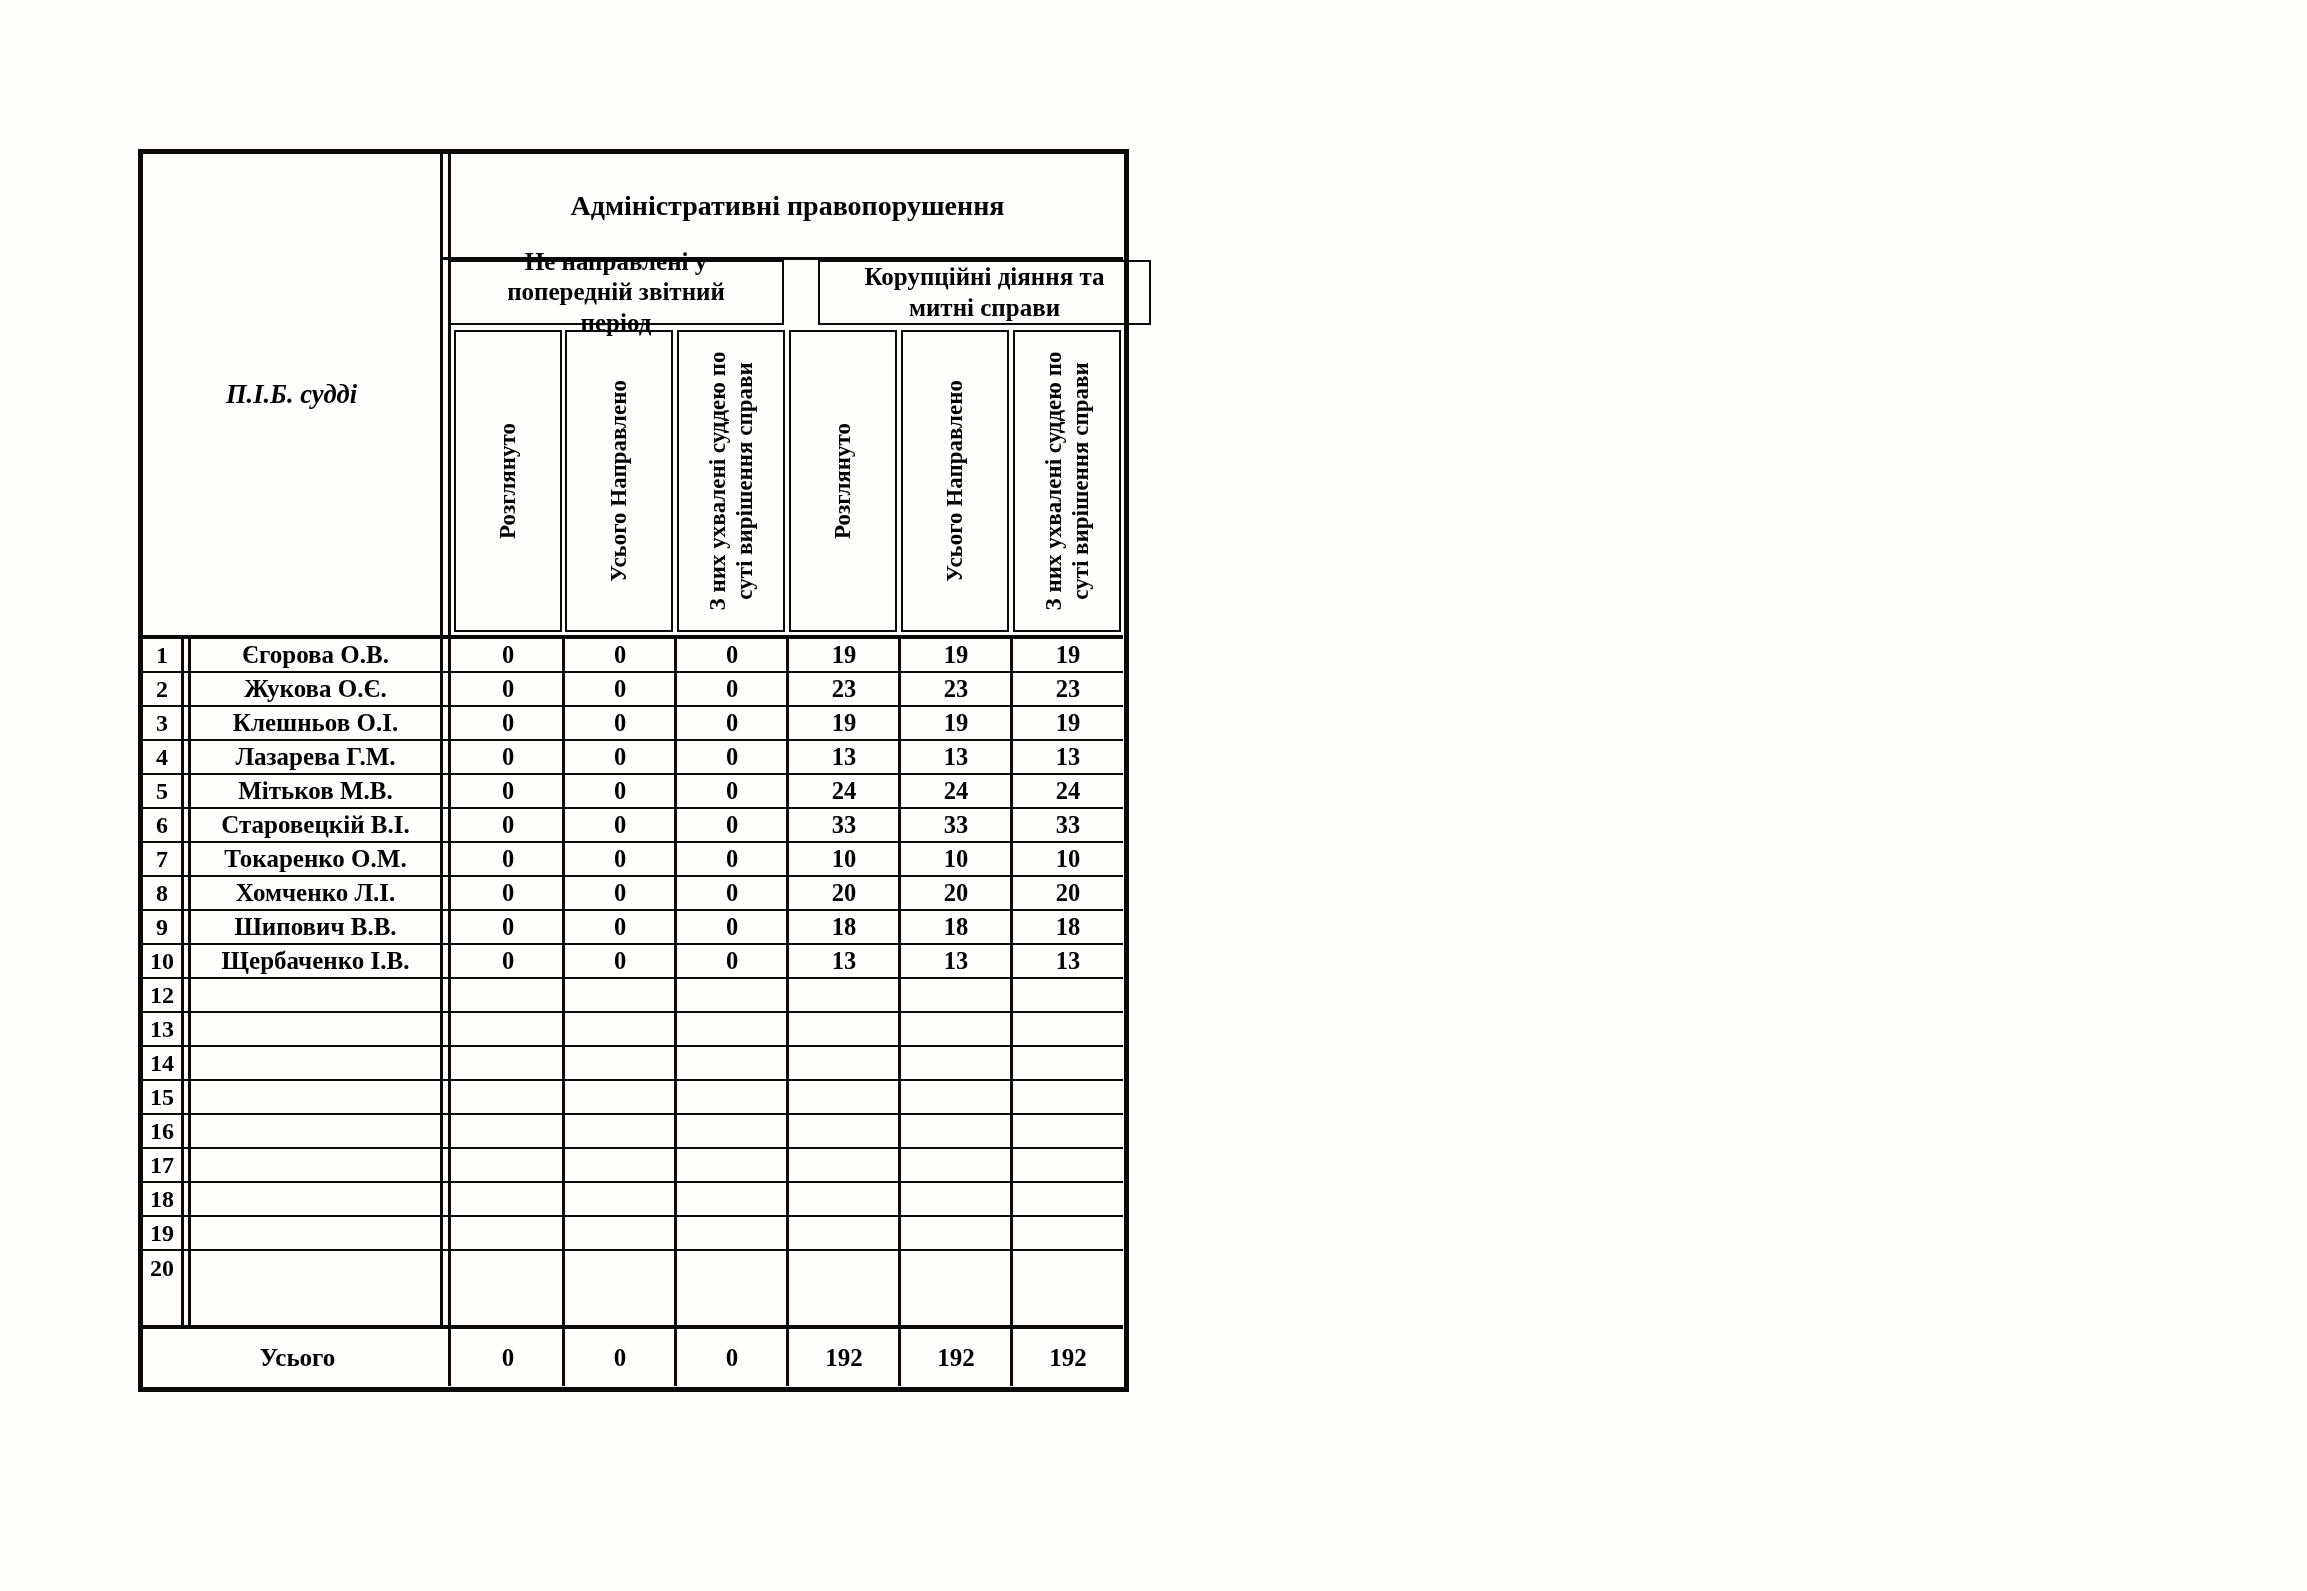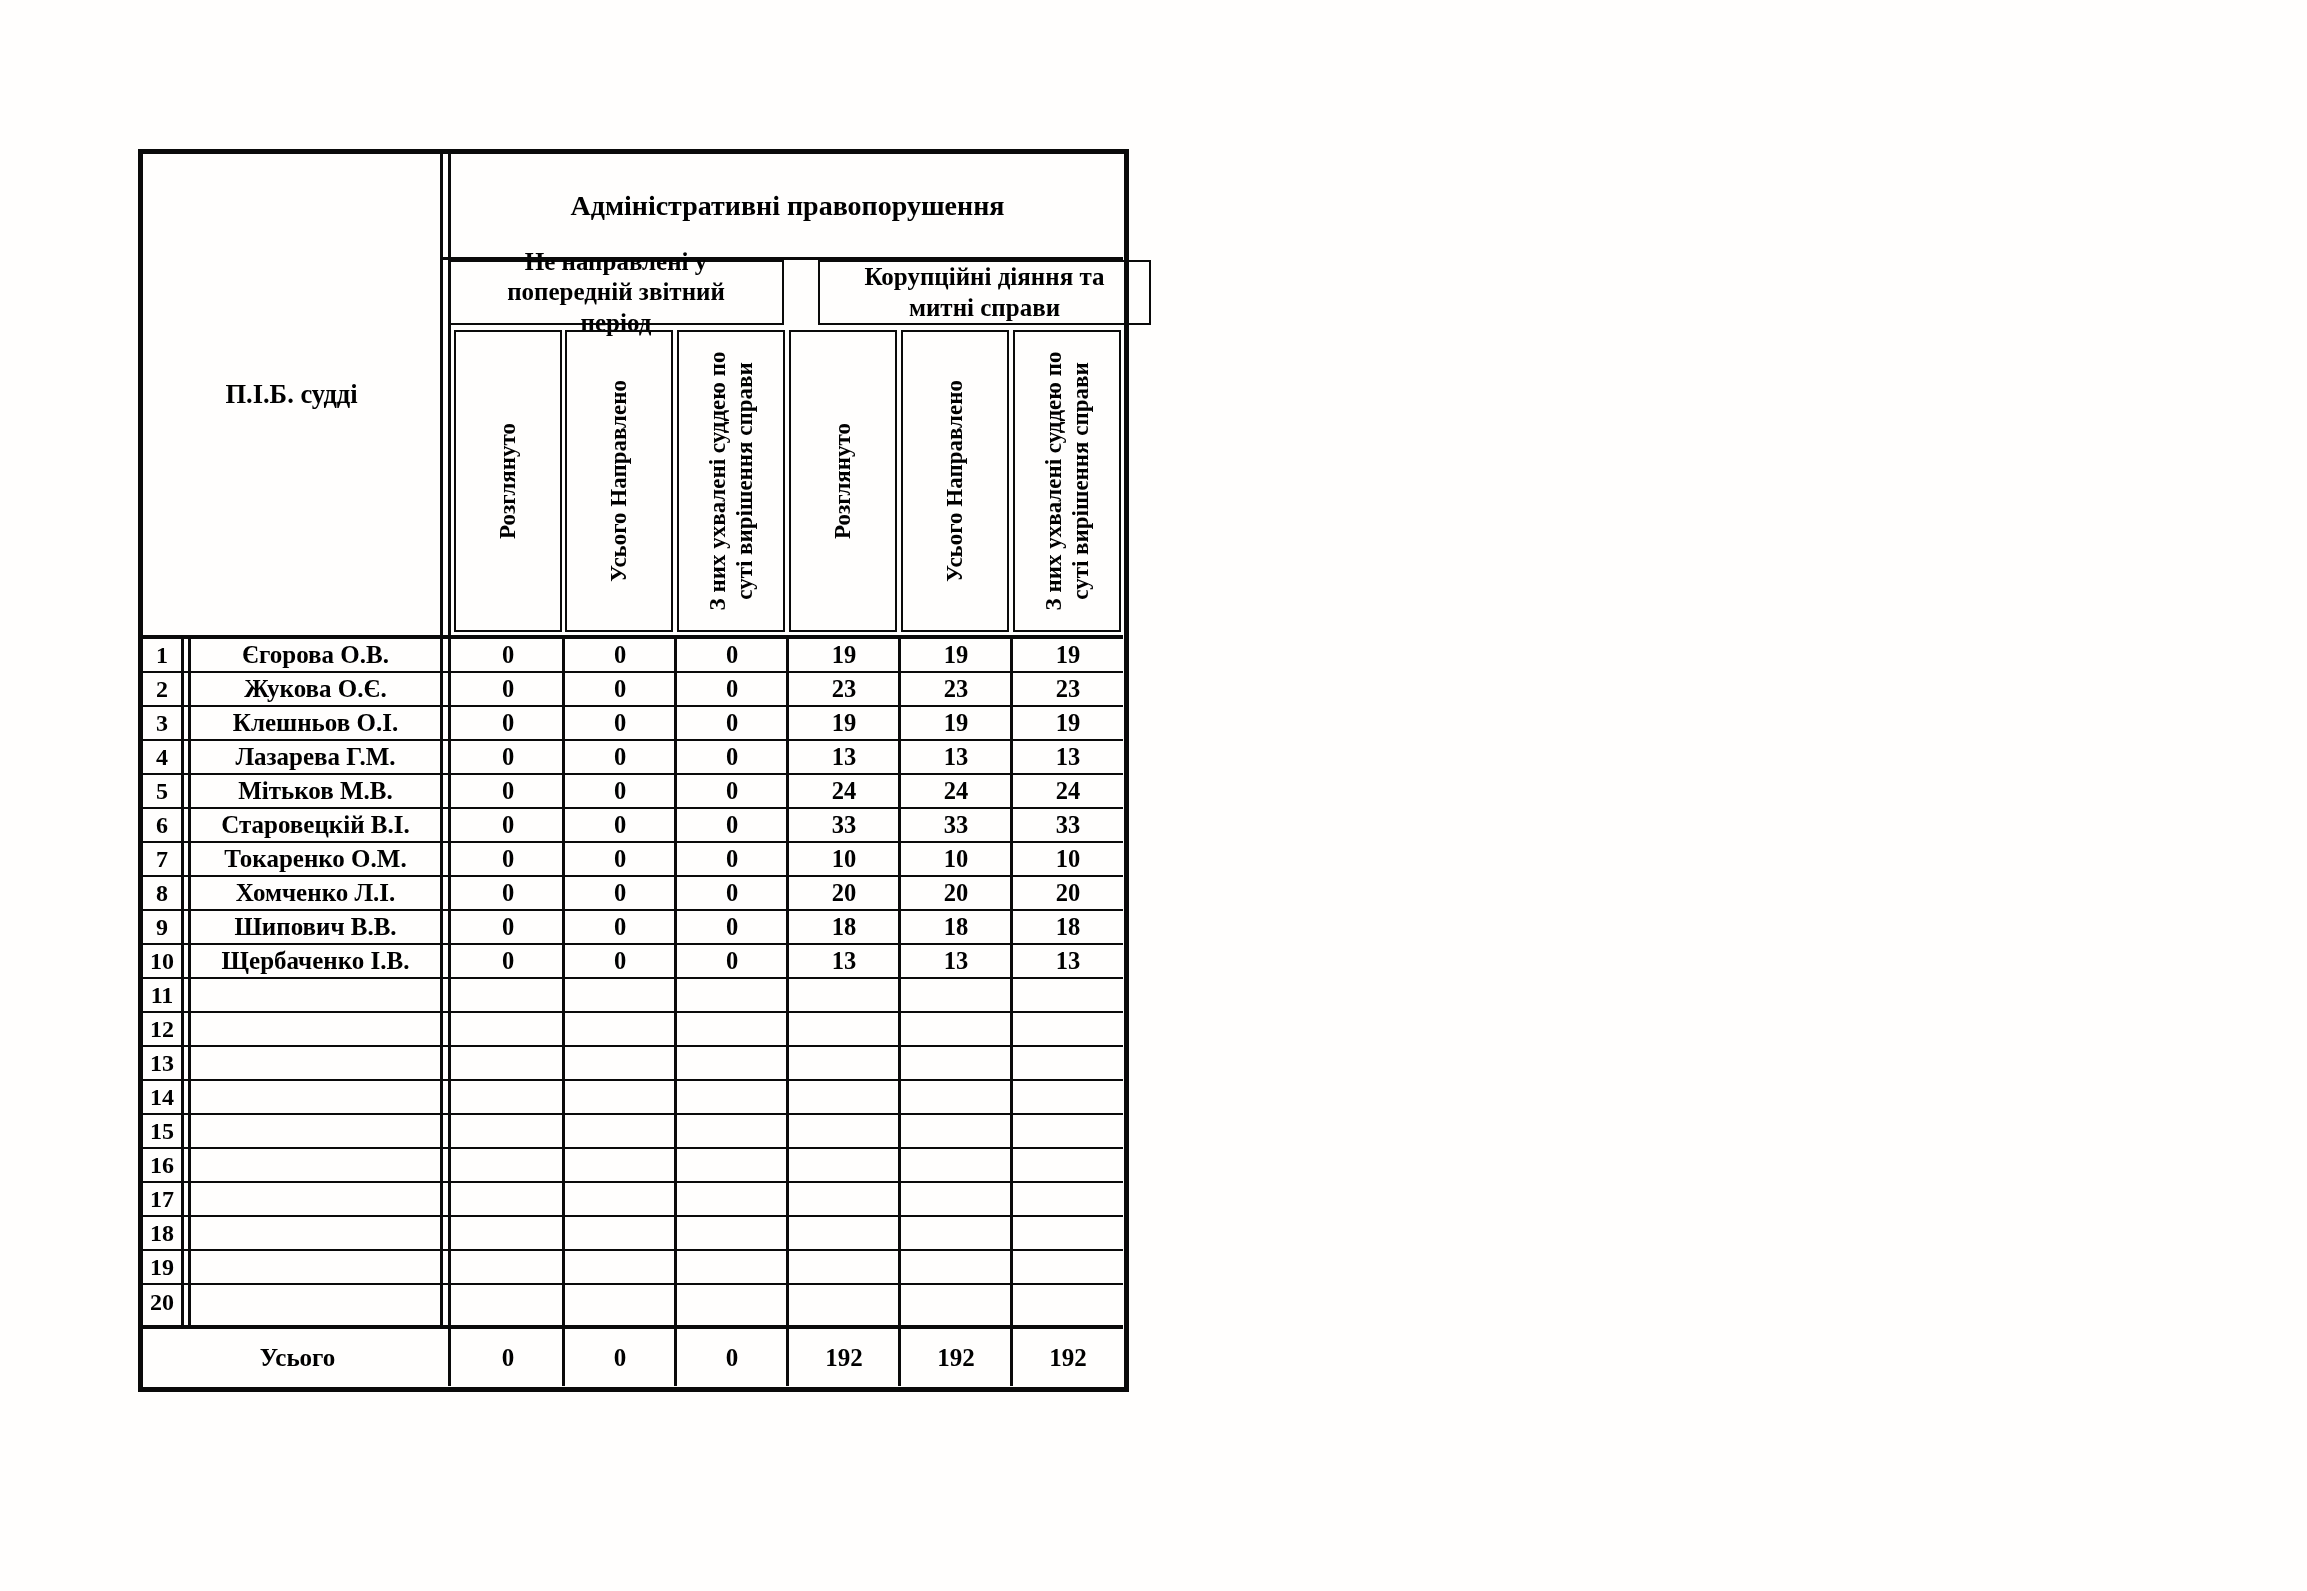--- a/index.html
+++ b/index.html
@@ -15,21 +15,21 @@
   
   .stats-table {
     position:absolute; left:138px; top:149px;
     width:991px; height:1243px;
     border:5.3px solid #0a0a0a; background:#fffefd;
   }
 
   .cellbox { position:absolute; display:flex; align-items:center; justify-content:center; text-align:center; font-weight:bold; }
 
   
-  .pib-cell    { left:0; top:0; width:297px; height:481px; font-size:26.5px; }
+  .pib-cell    { left:0; top:0; width:297px; height:481px; font-size:26.5px;font-style:italic; }
   .title-cell  { left:309px; top:0; width:671px; height:103px; font-size:28px; }
   .group-box   { top:106px; height:65px; border:2.6px solid #0a0a0a; font-size:25px; line-height:1.22; padding:0 22.5px; }
   .group-box.g1 { left:305px;  width:336px; }
   .group-box.g2 { left:675px;  width:333px; }
 
   
   .vh-box { position:absolute; top:176px; height:302px; width:108px; border:2.6px solid #0a0a0a; }
   .vh-box .rot {
     position:absolute; left:50%; top:50%;
     width:297px;
@@ -222,32 +222,20 @@
     <div class="cell name">Щербаченко І.В.</div>
     <div></div>
     <div class="cell val">0</div>
     <div class="cell val">0</div>
     <div class="cell val">0</div>
     <div class="cell val">13</div>
     <div class="cell val">13</div>
     <div class="cell val">13</div>
   </div>
         <div class="row">
-    <div class="cell num">11</div>
-    <div></div>
-    <div class="cell name"></div>
-    <div></div>
-    <div class="cell val"></div>
-    <div class="cell val"></div>
-    <div class="cell val"></div>
-    <div class="cell val"></div>
-    <div class="cell val"></div>
-    <div class="cell val"></div>
-  </div>
-        <div class="row">
     <div class="cell num">12</div>
     <div></div>
     <div class="cell name"></div>
     <div></div>
     <div class="cell val"></div>
     <div class="cell val"></div>
     <div class="cell val"></div>
     <div class="cell val"></div>
     <div class="cell val"></div>
     <div class="cell val"></div>

